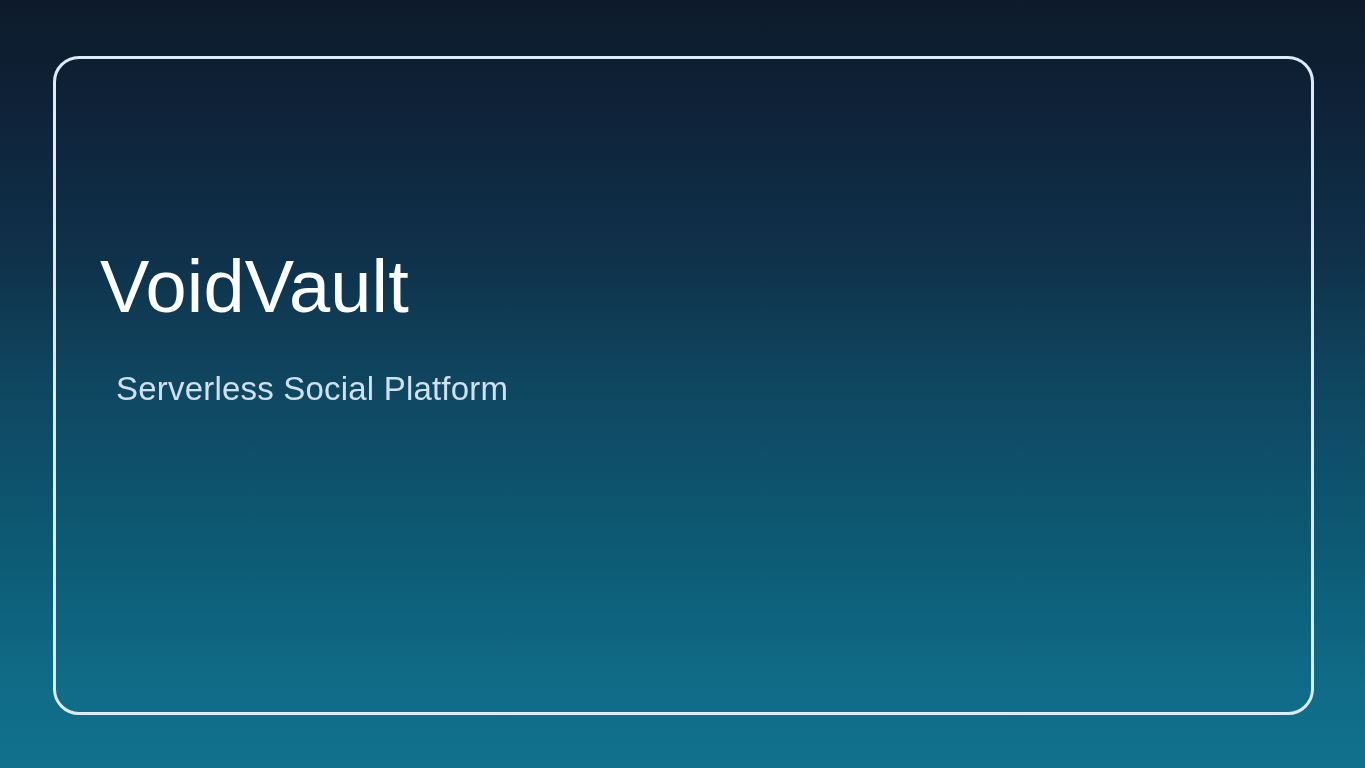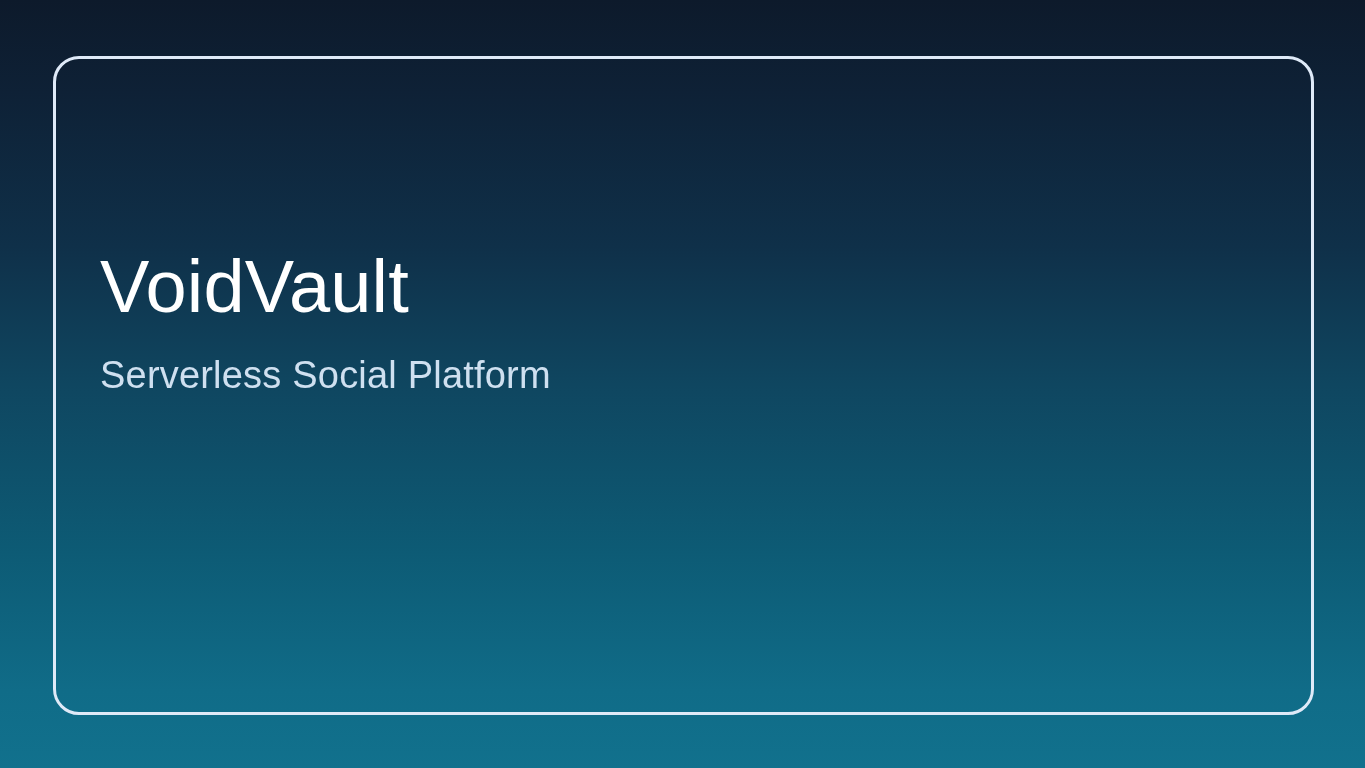--- a/index.html
+++ b/index.html
@@ -61,24 +61,24 @@
     font-family: "Liberation Sans", sans-serif;
     font-size: 74px;
     font-weight: 300;
     line-height: 1.05;
     letter-spacing: 0.2px;
     color: #ffffff;
     white-space: nowrap;
   }
 
   .subtitle {
-    margin: 0;
+    margin: 16px;
     padding-top: 28px;
     font-family: "Liberation Sans", sans-serif;
-    font-size: 38px;
+    font-size: 33px;
     font-weight: 300;
     line-height: 1.15;
     letter-spacing: 0.2px;
     color: #cfe0f0;
     white-space: nowrap;
   }
 </style>
 </head>
 <body>
 

